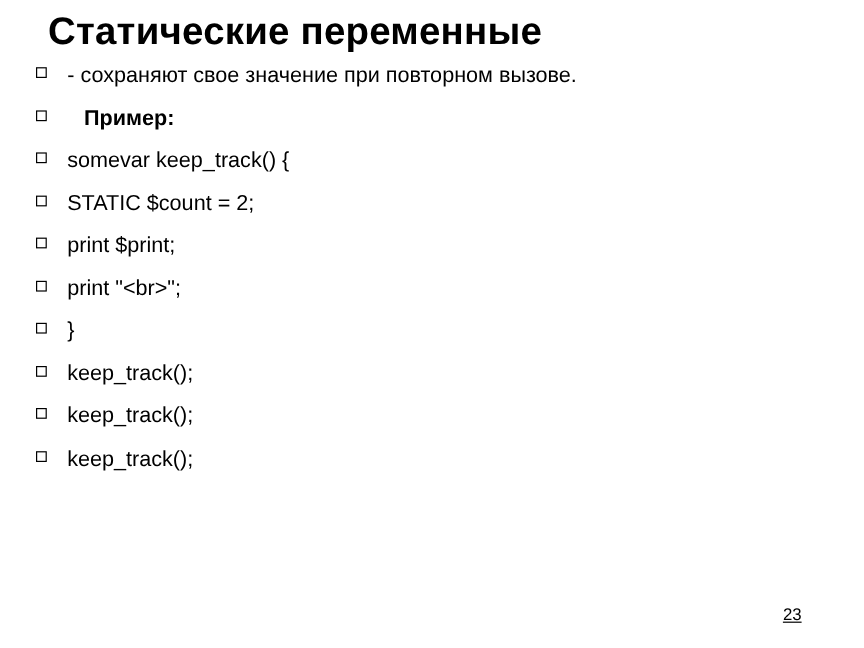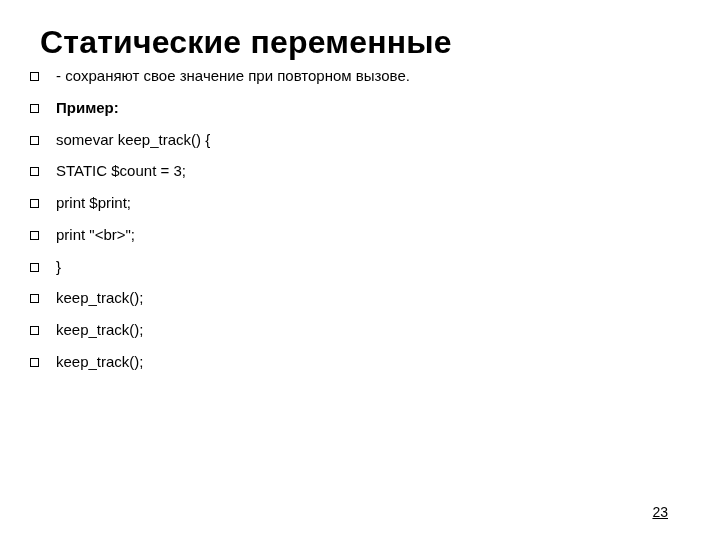--- a/index.html
+++ b/index.html
@@ -15,66 +15,66 @@
   .slide {
     width: 720px;
     height: 540px;
     position: relative;
     box-sizing: border-box;
     padding: 8px 34px 0 52px;
   }
   .title {
     font-size: 32px;
     font-weight: 700;
-    margin: 16px 0 6px -12px;
+    margin: 0 0 6px -12px;
     letter-spacing: 0.2px;
   }
   ul.bullets {
     list-style: none;
     margin: 0;
     padding: 0;
   }
   ul.bullets > li {
     position: relative;
-    font-size: 15px;
+    font-size: 18px;
     line-height: 1.25;
     padding: 0 0 0 4px;
     margin: 0 0 13px 0;
   }
   ul.bullets > li::before {
     content: "";
     position: absolute;
     left: -22px;
     top: 5px;
     width: 9px;
     height: 9px;
     border: 1px solid #000;
     box-sizing: border-box;
     background: transparent;
   }
-  .bold { font-weight: 700; }
+  .bold { font-weight: 700; margin-left: 14px; }
   .pagenum {
     position: absolute;
     right: 52px;
     bottom: 20px;
     font-size: 14px;
     color: #000;
     text-decoration: underline;
   }
 </style>
 </head>
 <body>
 
 <div class="slide">
   <h1 class="title">Статические переменные</h1>
   <ul class="bullets">
     <li><span>- сохраняют свое значение при повторном вызове.</span></li>
     <li><span class="bold">Пример:</span></li>
     <li><span>somevar keep_track() {</span></li>
-    <li><span>STATIC $count = 3;</span></li>
+    <li><span>STATIC $count = 2;</span></li>
     <li><span>print $print;</span></li>
     <li><span>print "&lt;br&gt;";</span></li>
     <li><span>}</span></li>
     <li><span>keep_track();</span></li>
     <li><span>keep_track();</span></li>
     <li><span>keep_track();</span></li>
   </ul>
   <div class="pagenum">23</div>
 </div>
 

